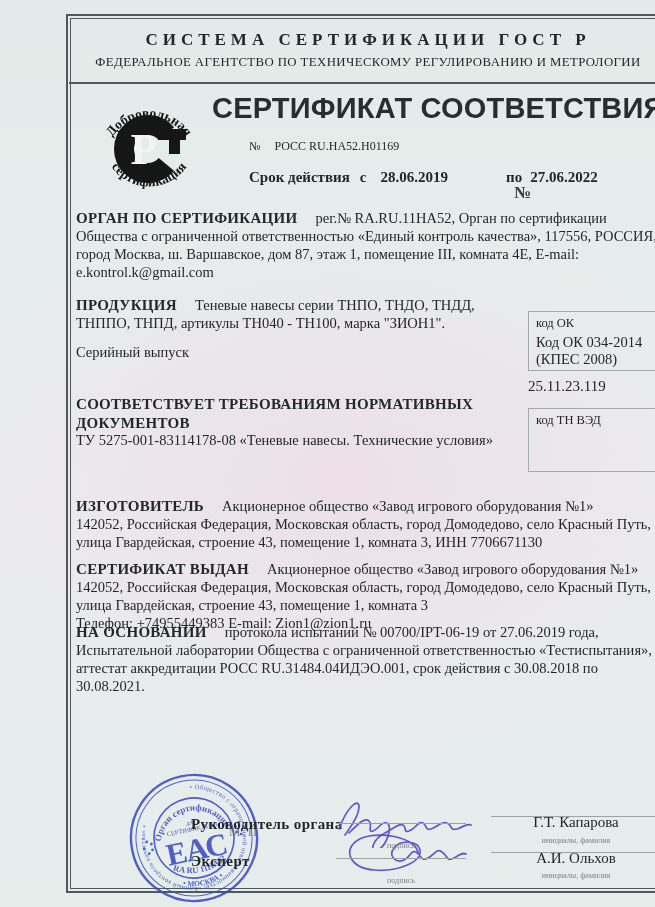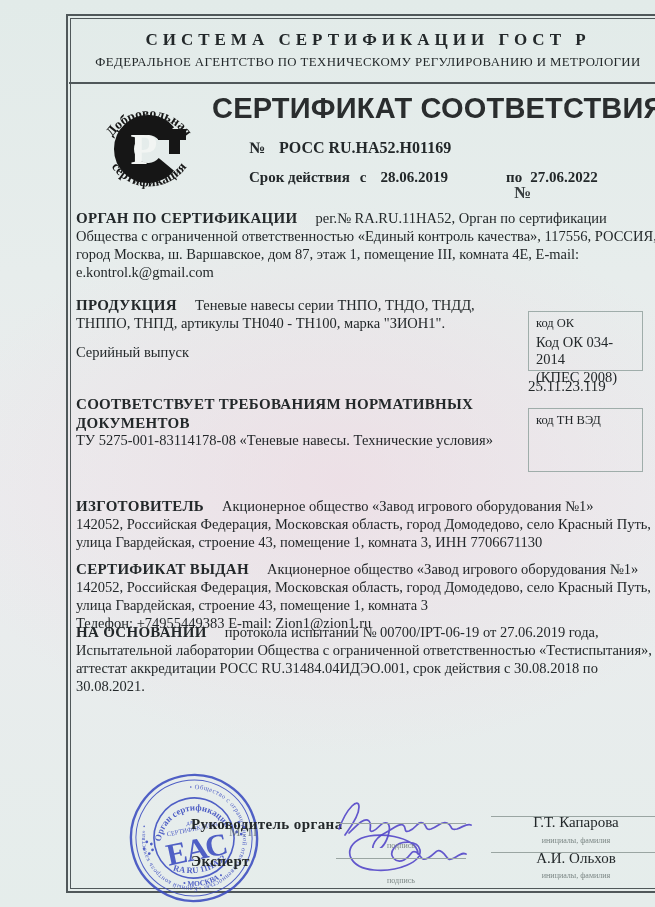--- a/index.html
+++ b/index.html
@@ -19,21 +19,21 @@
 
   .header{position:absolute;left:33px;top:17px;width:598px;height:65px;
     border-bottom:2px solid #50585a;text-align:center;}
   .header .sys{margin-top:13px;font-size:17px;font-weight:bold;letter-spacing:5px;color:#23282a;}
   .header .agency{margin-top:5px;font-size:12.8px;font-weight:normal;letter-spacing:.4px;color:#23282a;}
 
   .title{position:absolute;left:176px;top:92px;width:456px;
     font-family:"Liberation Sans",sans-serif;font-weight:700;font-size:29px;
     letter-spacing:.2px;color:#2a2d2e;}
 
-  .certno{position:absolute;left:213px;top:139px;font-size:16px;font-weight:bold;color:#23282a;}
+  .certno{position:absolute;left:213px;top:139px;font-size:12px;font-weight:normal;color:#23282a;}
   .certno .nosign{margin-right:14px;}
 
   .validity{position:absolute;left:213px;top:169px;font-size:15px;font-weight:bold;color:#23282a;}
   .validity .flab{margin-left:10px;}
   .validity .fdate{margin-left:14px;}
   .validity .tolab{margin-left:58px;}
   .validity .tdate{margin-left:8px;}
 
   .blankno{position:absolute;top:183px;left:478px;width:152px;display:flex;align-items:baseline;gap:7px;}
   .blankno .sign{font-size:17px;font-weight:bold;color:#3a3f41;}
@@ -45,21 +45,21 @@
   .sec-organ{top:209px;}
   .sec-product{top:296px;width:438px;}
   .serial{position:absolute;left:40px;top:344px;font-size:14.5px;color:#23282a;text-align:right;}
   .sec-compliance{top:395px;width:462px;}
   .sec-compliance .lbl{display:block;padding-right:0;}
   .sec-manufacturer{top:497px;}
   .sec-issued{top:560px;}
   .sec-basis{top:623px;}
   .sec-additional{top:741px;}
 
-  .codebox{position:absolute;left:492px;width:115px;border:1px solid #9fadaa;
+  .codebox{position:absolute;left:492px;width:128px;border:1px solid #9fadaa;
     padding:4px 7px;box-sizing:border-box;color:#23282a;}
   .codebox .boxlab{font-size:12.5px;}
   .codebox .boxval{font-size:14.5px;line-height:1.2;margin-top:3px;}
   .box-ok{top:311px;height:60px;}
   .box-tnved{top:408px;height:64px;}
   .okcode{position:absolute;left:492px;top:378px;font-size:15px;color:#23282a;}
 
   .siglab{position:absolute;font-size:15px;font-weight:bold;letter-spacing:.4px;color:#23282a;}
   .lab-head{left:155px;top:816px;}
   .lab-expert{left:155px;top:853px;}

